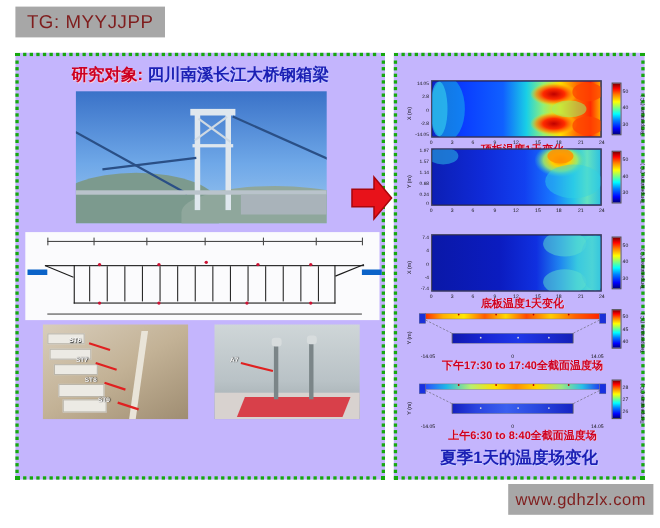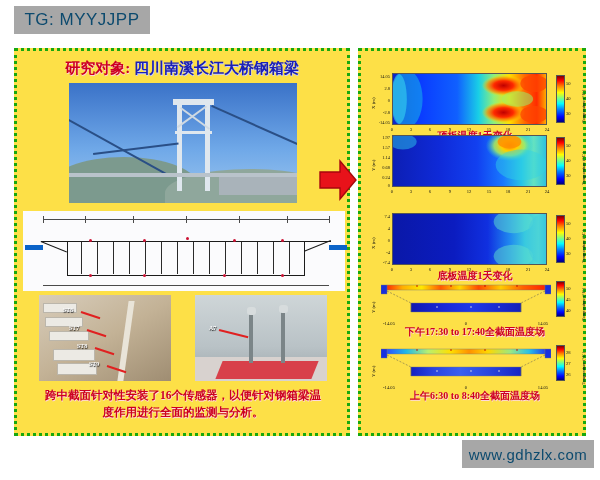--- a/index.html
+++ b/index.html
@@ -8,34 +8,33 @@
     background: #ffffff;
     font-family: "Liberation Sans", sans-serif;
     position: relative;
     overflow: hidden;
   }
 
   
   .wm {
     position: absolute;
     background: rgba(160,160,160,0.92);
-    color: #0c4a6e;
+    color: #7f1d1d;
     font-size: 17px;
     letter-spacing: 0.5px;
     display: flex; align-items: center; justify-content: center;
   }
   #wm-top { left: 14px; top: 6px; width: 136px; height: 28px; }
   #wm-bottom { left: 462px; top: 440px; width: 132px; height: 28px; font-size: 15px; }
 
   
   .panel {
     position: absolute;
     border: 3px dotted #17a80f;
-    background: #fde047;
-    font-family: Liberation Serif, serif;
+    background: #c4b5fd;
   }
   #left-panel  { left: 14px;  top: 48px; width: 336px; height: 388px; }
   #right-panel { left: 358px; top: 48px; width: 228px; height: 388px; }
 
   
   #left-title {
     position: absolute; left: 0; top: 8px; width: 100%;
     text-align: center; white-space: nowrap;
     font-size: 15px; font-weight: bold;
   }
@@ -232,24 +231,20 @@
     <div style="position:absolute;left:0;top:62px;width:132px;height:24px;background:#d8d2cf;"></div>
     <div style="position:absolute;left:24px;top:66px;width:96px;height:18px;background:#d8404a;transform:skewX(-22deg);"></div>
     <div class="ph-post" style="left:54px;top:18px;width:4px;height:50px;"></div>
     <div class="ph-post" style="left:52px;top:12px;width:9px;height:8px;background:#d7dcdd;border-radius:3px;"></div>
     <div class="ph-post" style="left:86px;top:16px;width:4px;height:52px;"></div>
     <div class="ph-post" style="left:84px;top:10px;width:9px;height:8px;background:#d7dcdd;border-radius:3px;"></div>
     <span class="ph-label" style="left:14px;top:30px;">A7</span>
     <div class="ph-arrow" style="left:24px;top:34px;width:30px;transform:rotate(14deg);"></div>
   </div>
 
-  <div id="left-caption">
-    <div>跨中截面针对性安装了16个传感器，以便针对钢箱梁温</div>
-    <div>度作用进行全面的监测与分析。</div>
-  </div>
 </div>
 
 <div id="big-arrow">
   <svg width="40" height="44" viewBox="0 0 40 44">
     <polygon points="2,14 22,14 22,3 38,22 22,41 22,30 2,30" fill="#e8121a" stroke="#a8060c" stroke-width="1.4"></polygon>
   </svg>
 </div>
 
 <div class="panel" id="right-panel">
 
@@ -528,16 +523,17 @@
       <div class="cb-in"></div>
       <span class="cb-tick" style="top:18%;">28</span>
       <span class="cb-tick" style="top:50%;">27</span>
       <span class="cb-tick" style="top:82%;">26</span>
     </div>
     <span class="cb-title" style="left:216px;top:44px;">Temperature (°C )</span>
 
     <div class="chart-caption" style="top:48px;">上午6:30 to 8:40全截面温度场</div>
   </div>
 
+  <div id="right-bottom-title">夏季1天的温度场变化</div>
 </div>
 
 <div class="wm" id="wm-top">TG: MYYJJPP</div>
 <div class="wm" id="wm-bottom">www.gdhzlx.com</div>
 
 </body></html>

